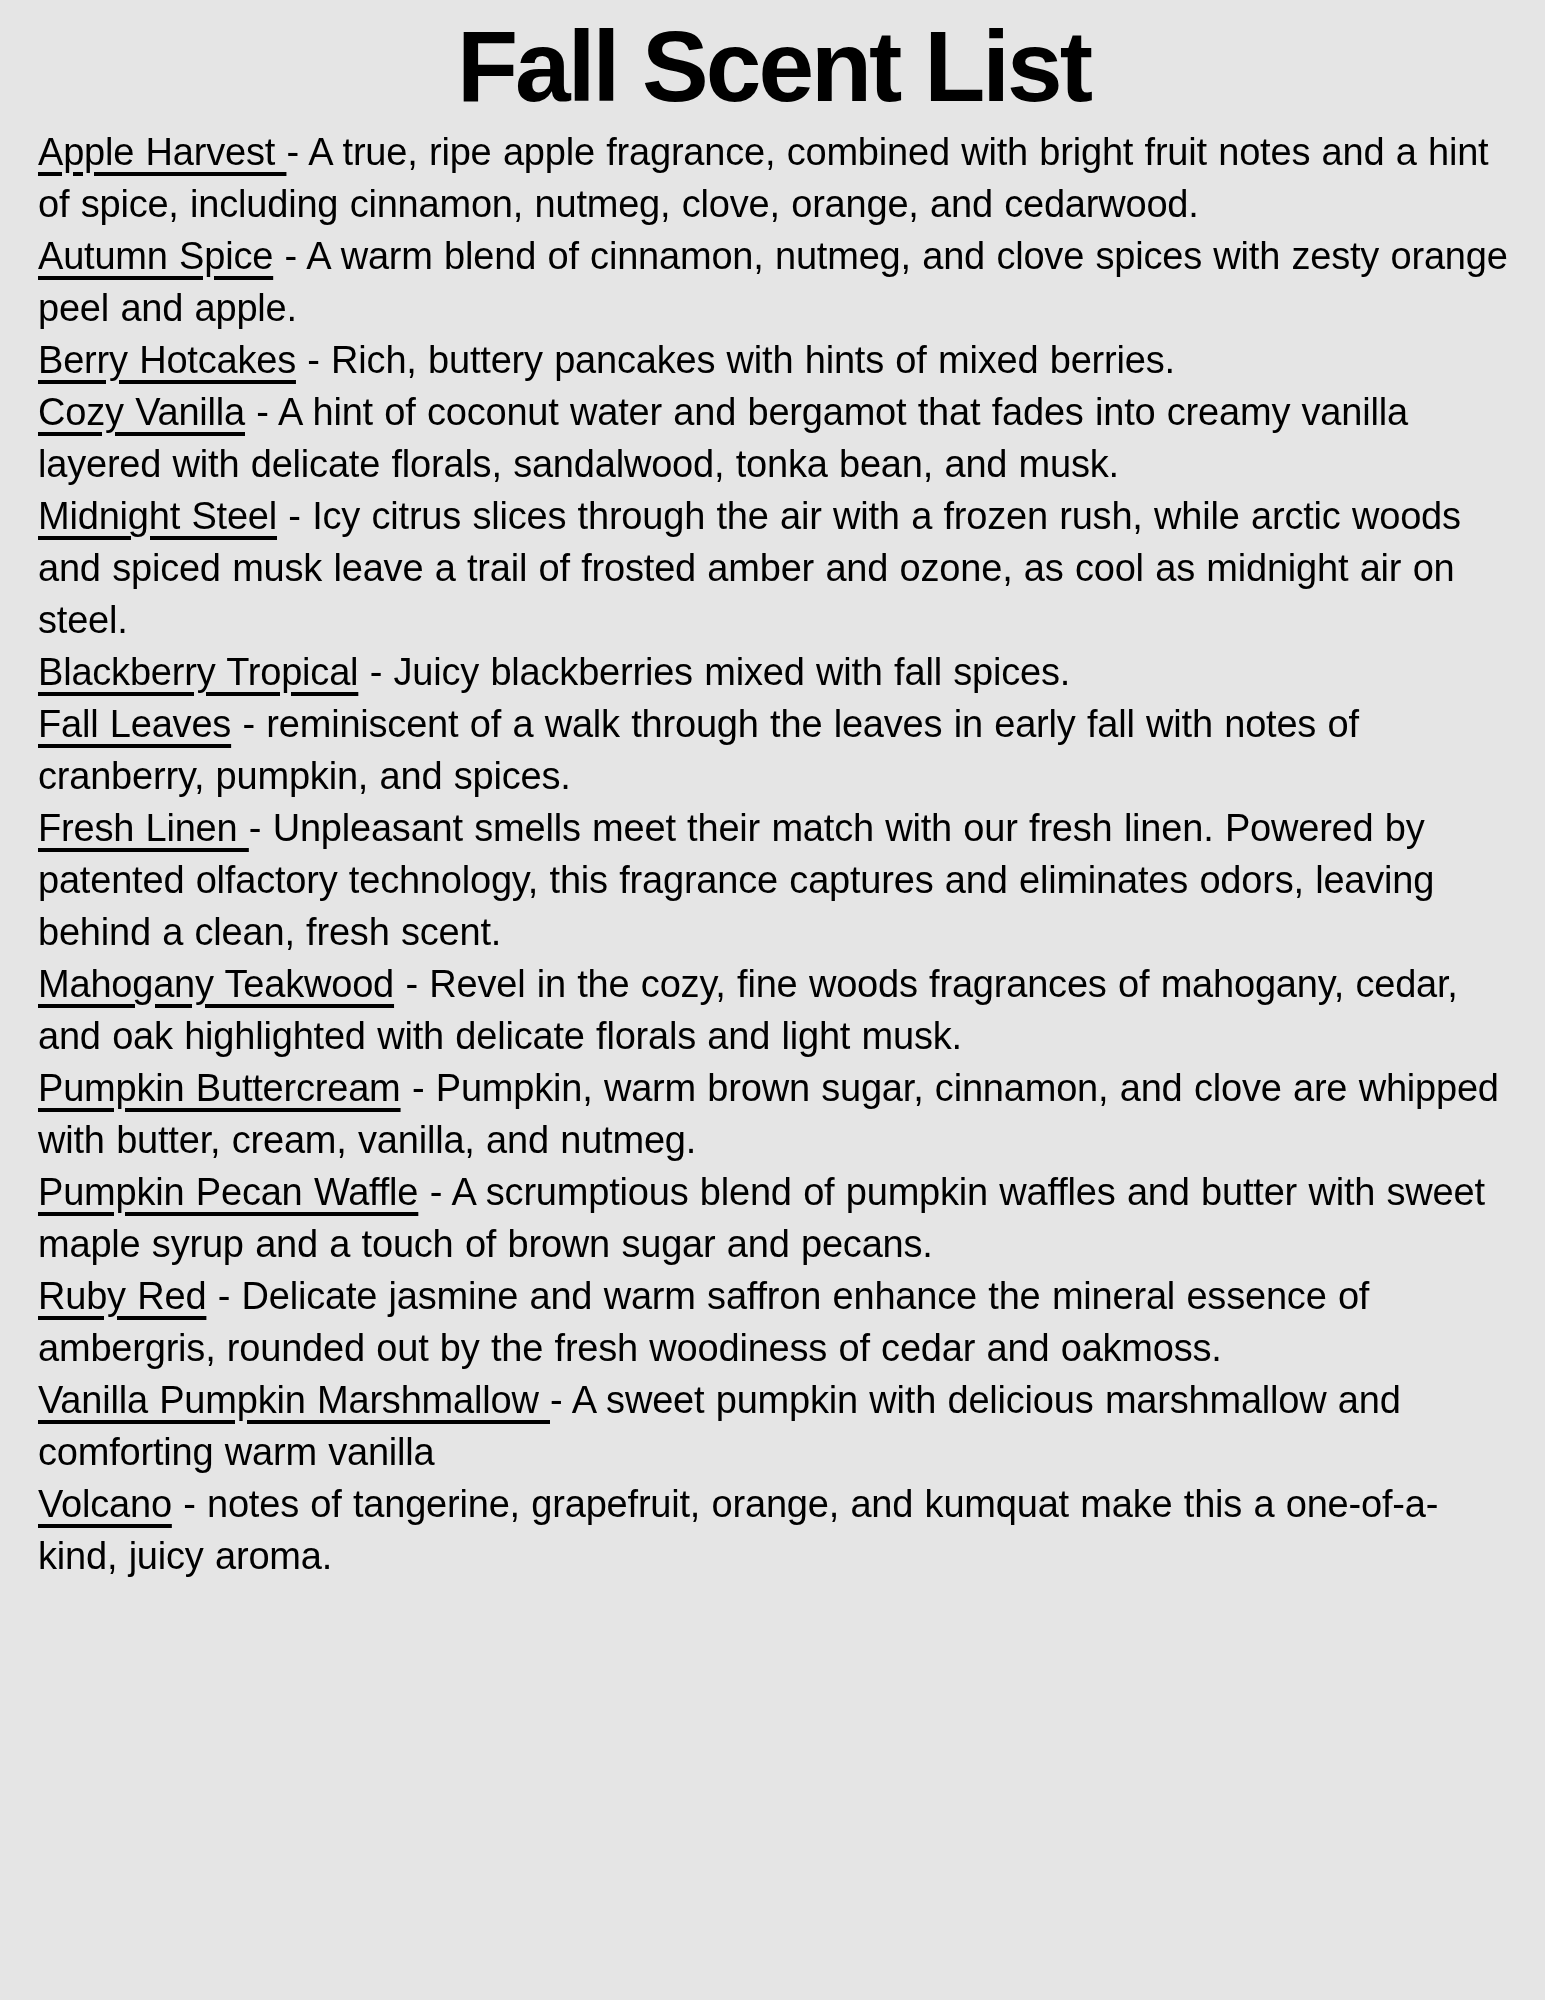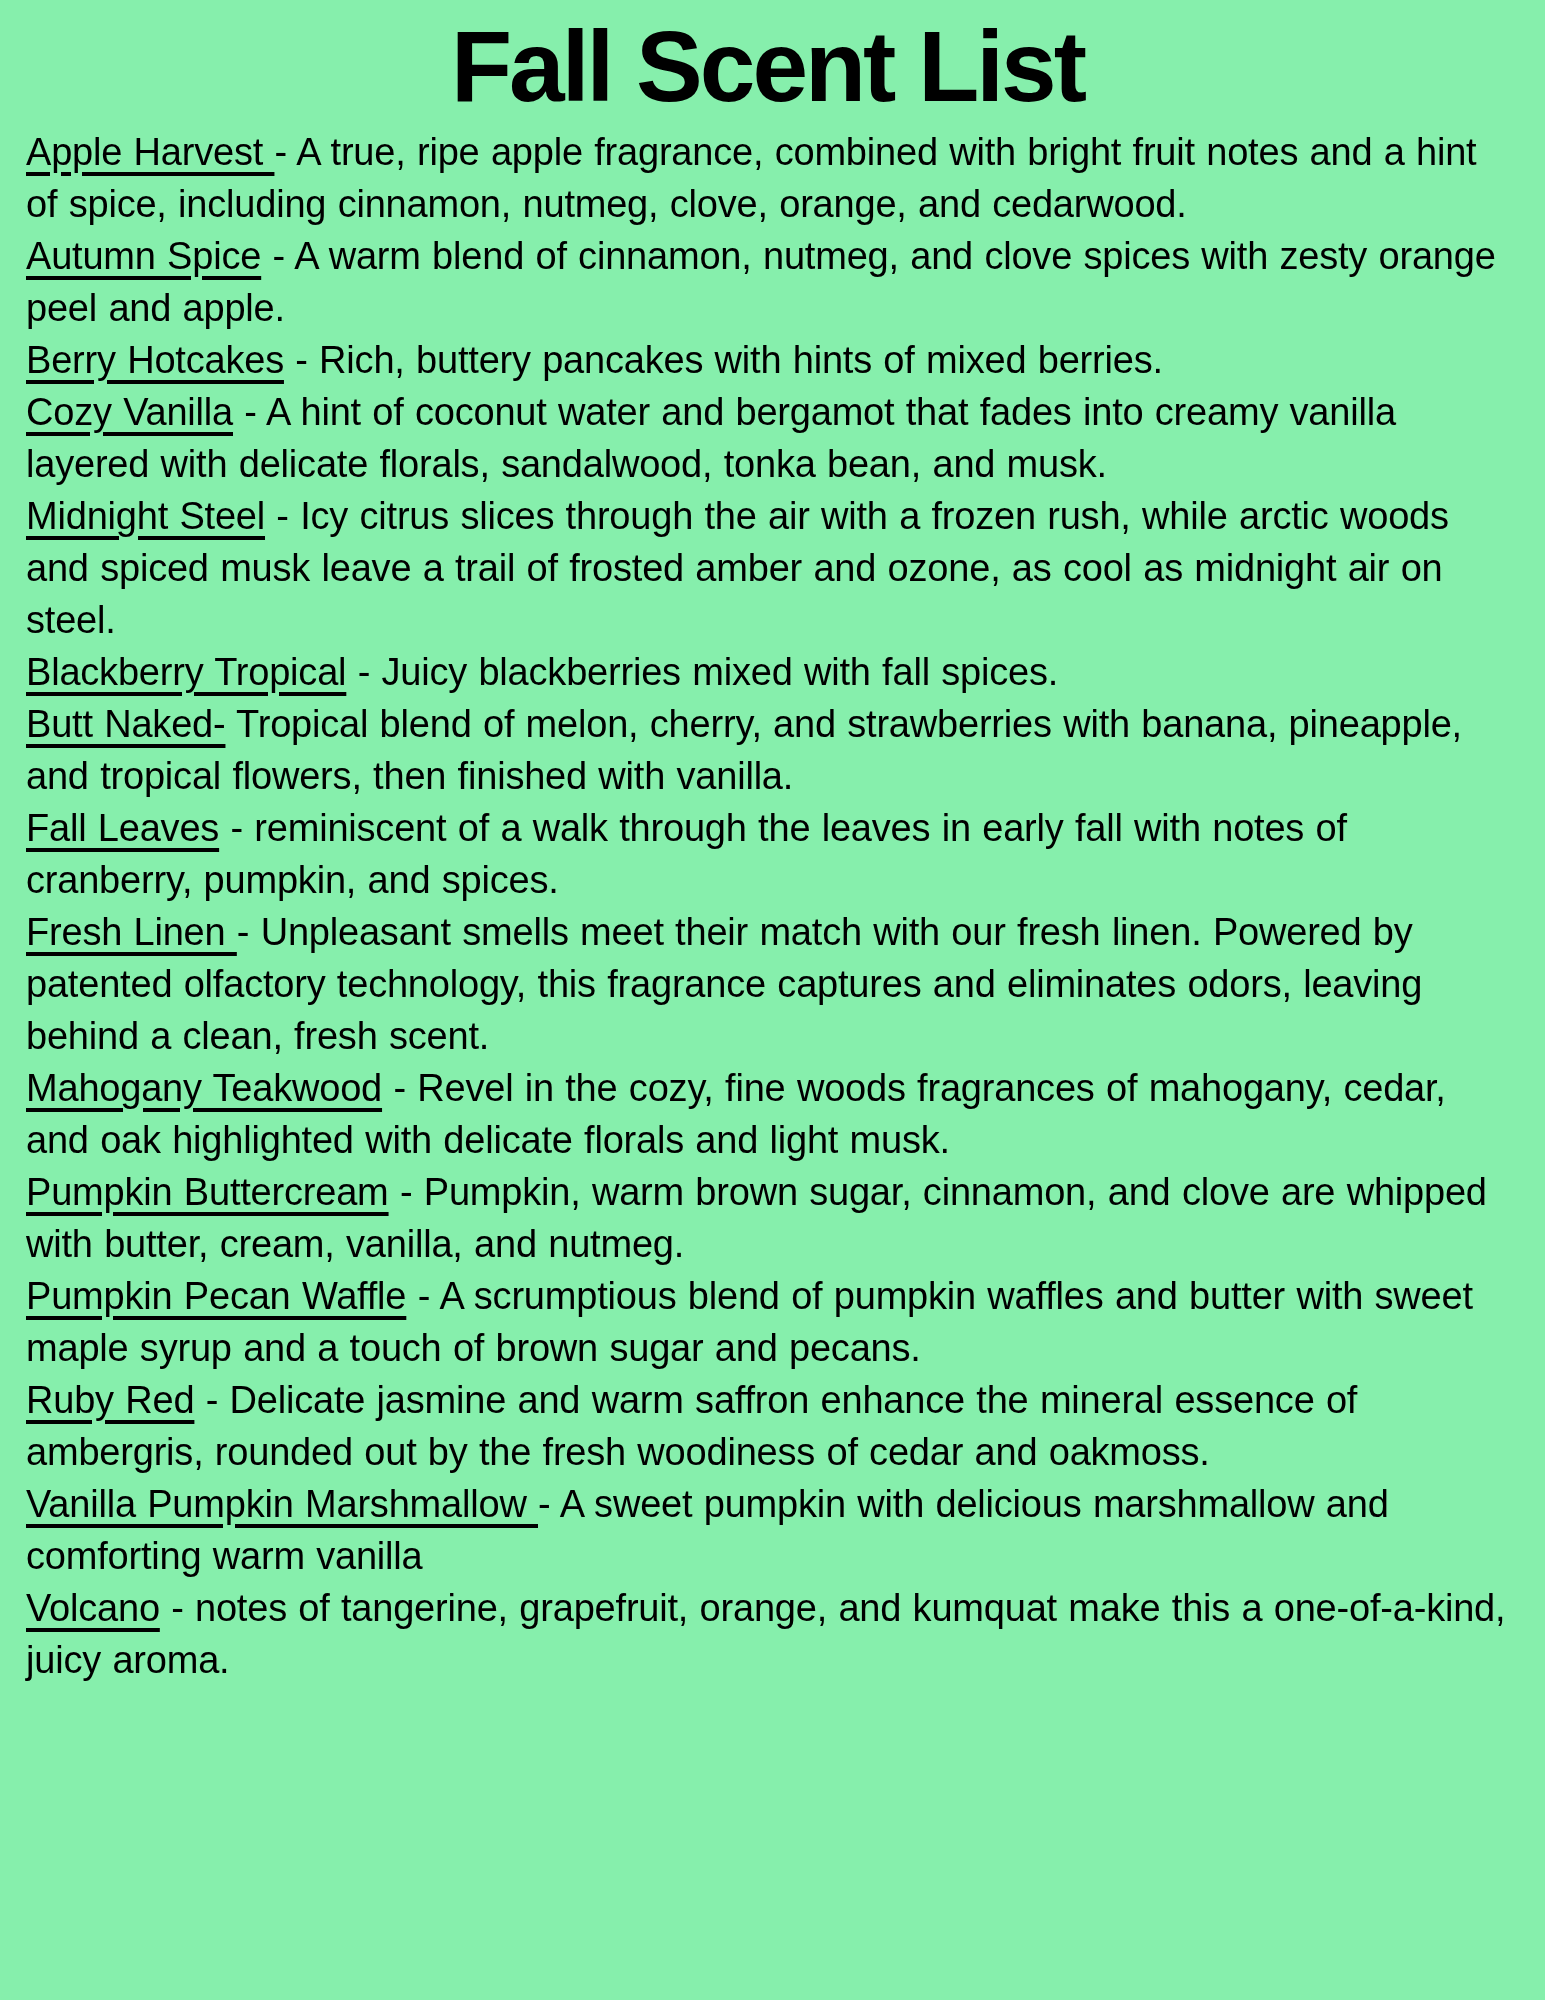--- a/index.html
+++ b/index.html
@@ -4,24 +4,24 @@
 <style>
   html, body {
     margin: 0;
     padding: 0;
     background: #ffffff;
   }
   .page {
     width: 1545px;
     height: 2000px;
     box-sizing: border-box;
-    background: #86efac;
+    background: #e5e5e5;
     color: #000000;
     font-family: "Liberation Sans", sans-serif;
-    padding: 0 36px 0 26px;
+    padding: 0 36px 0 38px;
     overflow: hidden;
   }
   .title {
     text-align: center;
     font-size: 100px;
     line-height: 1.0;
     font-weight: 800;
     letter-spacing: -3px;
     margin: 16px 0 10px 0;
     color: #000000;
@@ -50,21 +50,20 @@
 <div class="page">
   <h1 class="title">Fall Scent List</h1>
 
   <main class="scent-list">
     <p class="entry"><span class="scent-name">Apple Harvest </span><span>- A true, ripe apple fragrance, combined with bright fruit notes and a hint of spice, including cinnamon, nutmeg, clove, orange, and cedarwood.</span></p>
     <p class="entry"><span class="scent-name">Autumn Spice</span><span> - A warm blend of cinnamon, nutmeg, and clove spices with zesty orange peel and apple.</span></p>
     <p class="entry"><span class="scent-name">Berry Hotcakes</span><span> - Rich, buttery pancakes with hints of mixed berries.</span></p>
     <p class="entry"><span class="scent-name">Cozy Vanilla</span><span> - A hint of coconut water and bergamot that fades into creamy vanilla layered with delicate florals, sandalwood, tonka bean, and musk.</span></p>
     <p class="entry"><span class="scent-name">Midnight Steel</span><span> - Icy citrus slices through the air with a frozen rush, while arctic woods and spiced musk leave a trail of frosted amber and ozone, as cool as midnight air on steel.</span></p>
     <p class="entry"><span class="scent-name">Blackberry Tropical</span><span> - Juicy blackberries mixed with fall spices.</span></p>
-    <p class="entry"><span class="scent-name">Butt Naked-</span><span> Tropical blend of melon, cherry, and strawberries with banana, pineapple, and tropical flowers, then finished with vanilla.</span></p>
     <p class="entry"><span class="scent-name">Fall Leaves</span><span> - reminiscent of a walk through the leaves in early fall with notes of cranberry, pumpkin, and spices.</span></p>
     <p class="entry"><span class="scent-name">Fresh Linen </span><span>- Unpleasant smells meet their match with our fresh linen. Powered by patented olfactory technology, this fragrance captures and eliminates odors, leaving behind a clean, fresh scent.</span></p>
     <p class="entry"><span class="scent-name">Mahogany Teakwood</span><span> - Revel in the cozy, fine woods fragrances of mahogany, cedar, and oak highlighted with delicate florals and light musk.</span></p>
     <p class="entry"><span class="scent-name">Pumpkin Buttercream</span><span> - Pumpkin, warm brown sugar, cinnamon, and clove are whipped with butter, cream, vanilla, and nutmeg.</span></p>
     <p class="entry"><span class="scent-name">Pumpkin Pecan Waffle</span><span> - A scrumptious blend of pumpkin waffles and butter with sweet maple syrup and a touch of brown sugar and pecans.</span></p>
     <p class="entry"><span class="scent-name">Ruby Red</span><span> - Delicate jasmine and warm saffron enhance the mineral essence of ambergris, rounded out by the fresh woodiness of cedar and oakmoss.</span></p>
     <p class="entry"><span class="scent-name">Vanilla Pumpkin Marshmallow </span><span>- A sweet pumpkin with delicious marshmallow and comforting warm vanilla</span></p>
     <p class="entry"><span class="scent-name">Volcano</span><span> - notes of tangerine, grapefruit, orange, and kumquat make this a one-of-a-kind, juicy aroma.</span></p>
   </main>
 </div>

